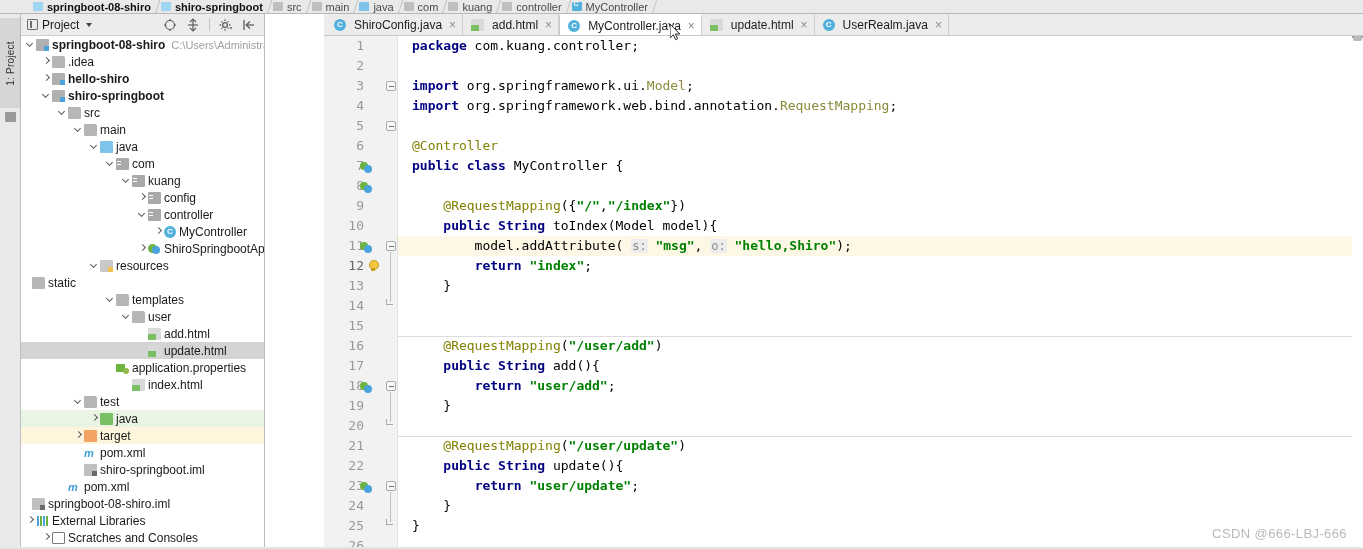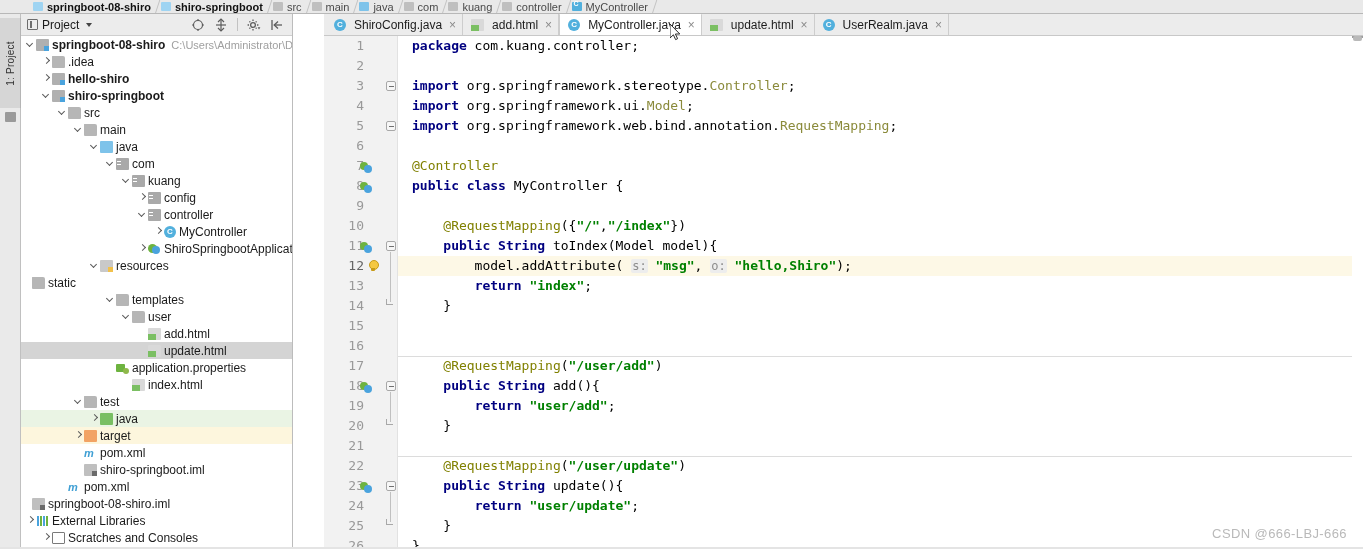--- a/index.html
+++ b/index.html
@@ -92,21 +92,21 @@
   .left-rail .railicon {
     position: absolute; left: 5px; top: 98px;
     width: 11px; height: 10px;
     background: #9a9a9a;
     border-radius: 1px;
   }
 
   
   .project-panel {
     position: absolute; left: 21px; top: 14px;
-    width: 272px; height: 535px;
+    width: 244px; height: 535px;
     background: #ffffff;
     border-right: 1px solid #bcbcbc;
     overflow: hidden;
   }
   .pp-header {
     height: 22px;
     background: #ececec;
     border-bottom: 1px solid #cfcfcf;
     display: flex; align-items: center;
     padding: 0 6px;
@@ -254,21 +254,21 @@
   .editor-area {
     position: absolute; left: 324px; top: 14px;
     width: 1039px; height: 535px;
     background: #ffffff;
     overflow: hidden;
   }
   .tab-bar {
     height: 22px;
     background: #ececec;
     border-bottom: 1px solid #c8c8c8;
-    display: flex; align-items: flex-end;
+    display: flex; align-items: center;
     padding-left: 2px;
     overflow: hidden;
   }
   .etab {
     height: 21px;
     display: flex; align-items: center;
     gap: 5px;
     padding: 0 6px 0 8px;
     font-size: 12px;
     color: #1c1c1c;
@@ -770,21 +770,20 @@
             <span class="foldend" style="top: 3px;"></span>
           </div>
           <div class="ln" style="position: relative;"></div>
           <div class="foldline" style="top: 216px; height: 50px;"></div>
           <div class="foldline" style="top: 356px; height: 30px;"></div>
           <div class="foldline" style="top: 456px; height: 30px;"></div>
         </div>
       <div class="code-col" id="codecol">
           <div class="ln"><span class="kw">package</span> com.kuang.controller;</div>
           <div class="ln">&nbsp;</div>
-          <div class="ln"><span class="kw">import</span> org.springframework.stereotype.<span class="cls">Controller</span>;</div>
           <div class="ln"><span class="kw">import</span> org.springframework.ui.<span class="cls">Model</span>;</div>
           <div class="ln"><span class="kw">import</span> org.springframework.web.bind.annotation.<span class="cls">RequestMapping</span>;</div>
           <div class="ln">&nbsp;</div>
           <div class="ln"><span class="ann">@Controller</span></div>
           <div class="ln"><span class="kw">public</span> <span class="kw">class</span> MyController {</div>
           <div class="ln">&nbsp;</div>
           <div class="ln">    <span class="ann">@RequestMapping</span>({<span class="str">"/"</span>,<span class="str">"/index"</span>})</div>
           <div class="ln">    <span class="kw">public</span> <span class="kw">String</span> toIndex(Model model){</div>
           <div class="ln cur">        model.addAttribute( <span class="hint">s:</span> <span class="str">"msg"</span>, <span class="hint">o:</span> <span class="str">"hello,Shiro"</span>);</div>
           <div class="ln">        <span class="kw">return</span> <span class="str">"index"</span>;</div>

